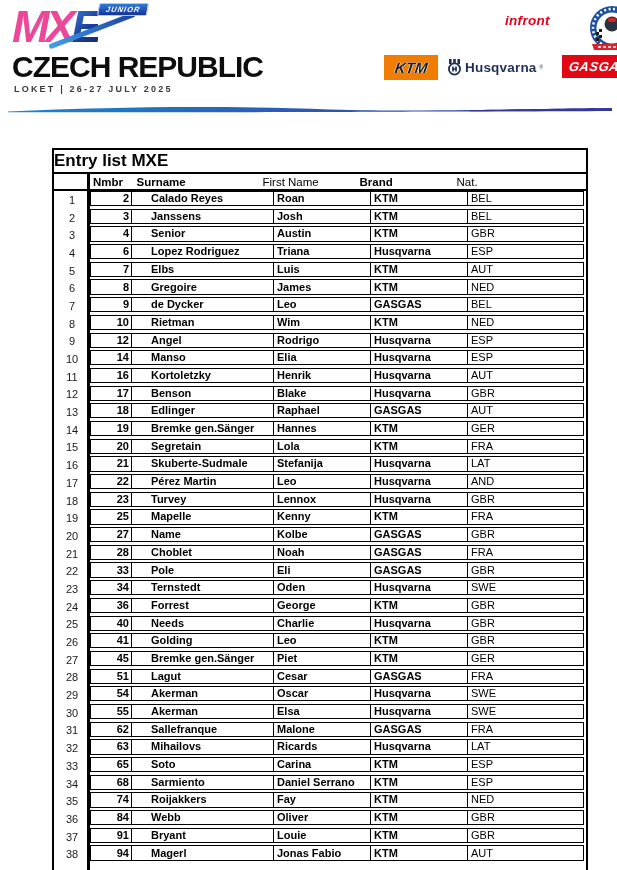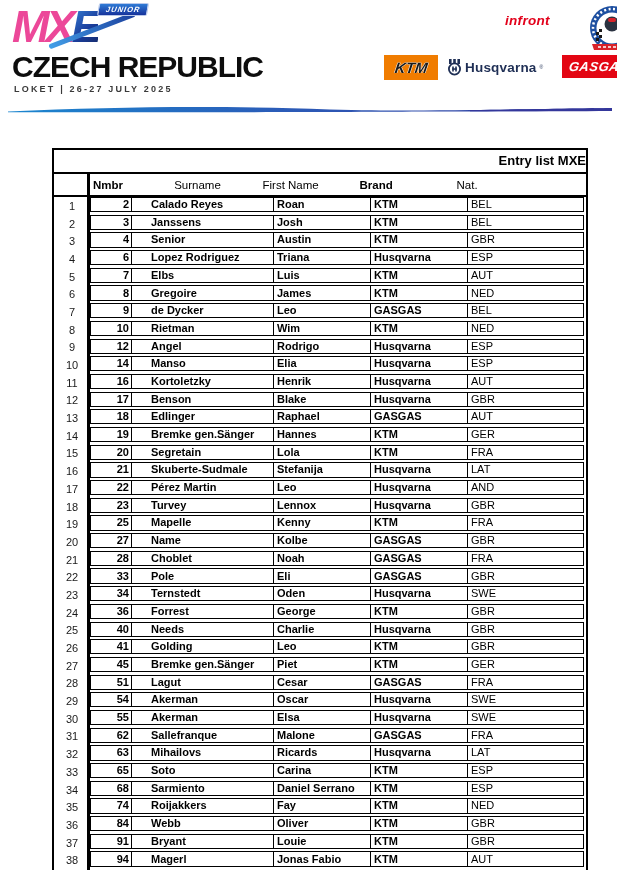--- a/index.html
+++ b/index.html
@@ -38,29 +38,29 @@
   .husq span { font-size:13.5px; font-weight:bold; letter-spacing:0.2px; }
   .husq sup { font-size:5px; vertical-align:top; }
   .gasgas-box { position:absolute; left:562px; top:55px; width:82px; height:23px;
     background:#e30613; display:flex; align-items:center; padding-left:7px; }
   .gasgas-box span { font-size:13px; font-weight:900; font-style:italic; color:#fff;
     transform:skewX(-10deg); letter-spacing:0.5px; }
   .divider { position:absolute; left:0; top:102px; }
   
   .entry-table { position:absolute; left:52px; top:148px; width:536px; height:722px;
     border:2px solid #000; border-bottom:none; background:#fff; }
-  .t-title { height:24px; border-bottom:2px solid #000; text-align:right;
-    font-size:13px; font-weight:bold; line-height:22px; }
+  .t-title { height:24px; border-bottom:2px solid #000; text-align:left;
+    font-size:17px; font-weight:bold; line-height:22px; }
   .t-grid { position:relative; height:calc(100% - 24px); }
   .gutter-rule { position:absolute; left:33px; top:0; bottom:0; width:3px; background:#000; }
-  .t-header { display:flex; height:23px; border-bottom:2px solid #000;
+  .t-header { display:flex; height:17px; border-bottom:2px solid #000;
     align-items:center; font-size:11.5px; }
   .h-pos { width:36px; align-self:stretch; }
   .h-nmbr { width:42.5px; padding-left:3px; font-weight:bold; }
-  .h-surname { width:126px; padding-left:4px; font-weight:normal;text-align:center; }
+  .h-surname { width:126px; padding-left:4px; font-weight:bold; }
   .h-first { width:97px; padding-left:4px; }
   .h-brand { width:97px; padding-left:4px; font-weight:bold; }
   .h-nat { flex:1; padding-left:4px; }
   .t-rows { display:block; }
   .t-row { display:flex; height:17.7px; }
   .c-pos { width:36px; display:flex; align-items:center; justify-content:center;
     font-size:11px; color:#1a1a1a; }
   .row-box { flex:1; display:flex; border:1.5px solid #000; margin:0 2px 2.5px 0;
     background:#fff; }
   .cell { display:flex; align-items:center; font-size:11px; line-height:1;

